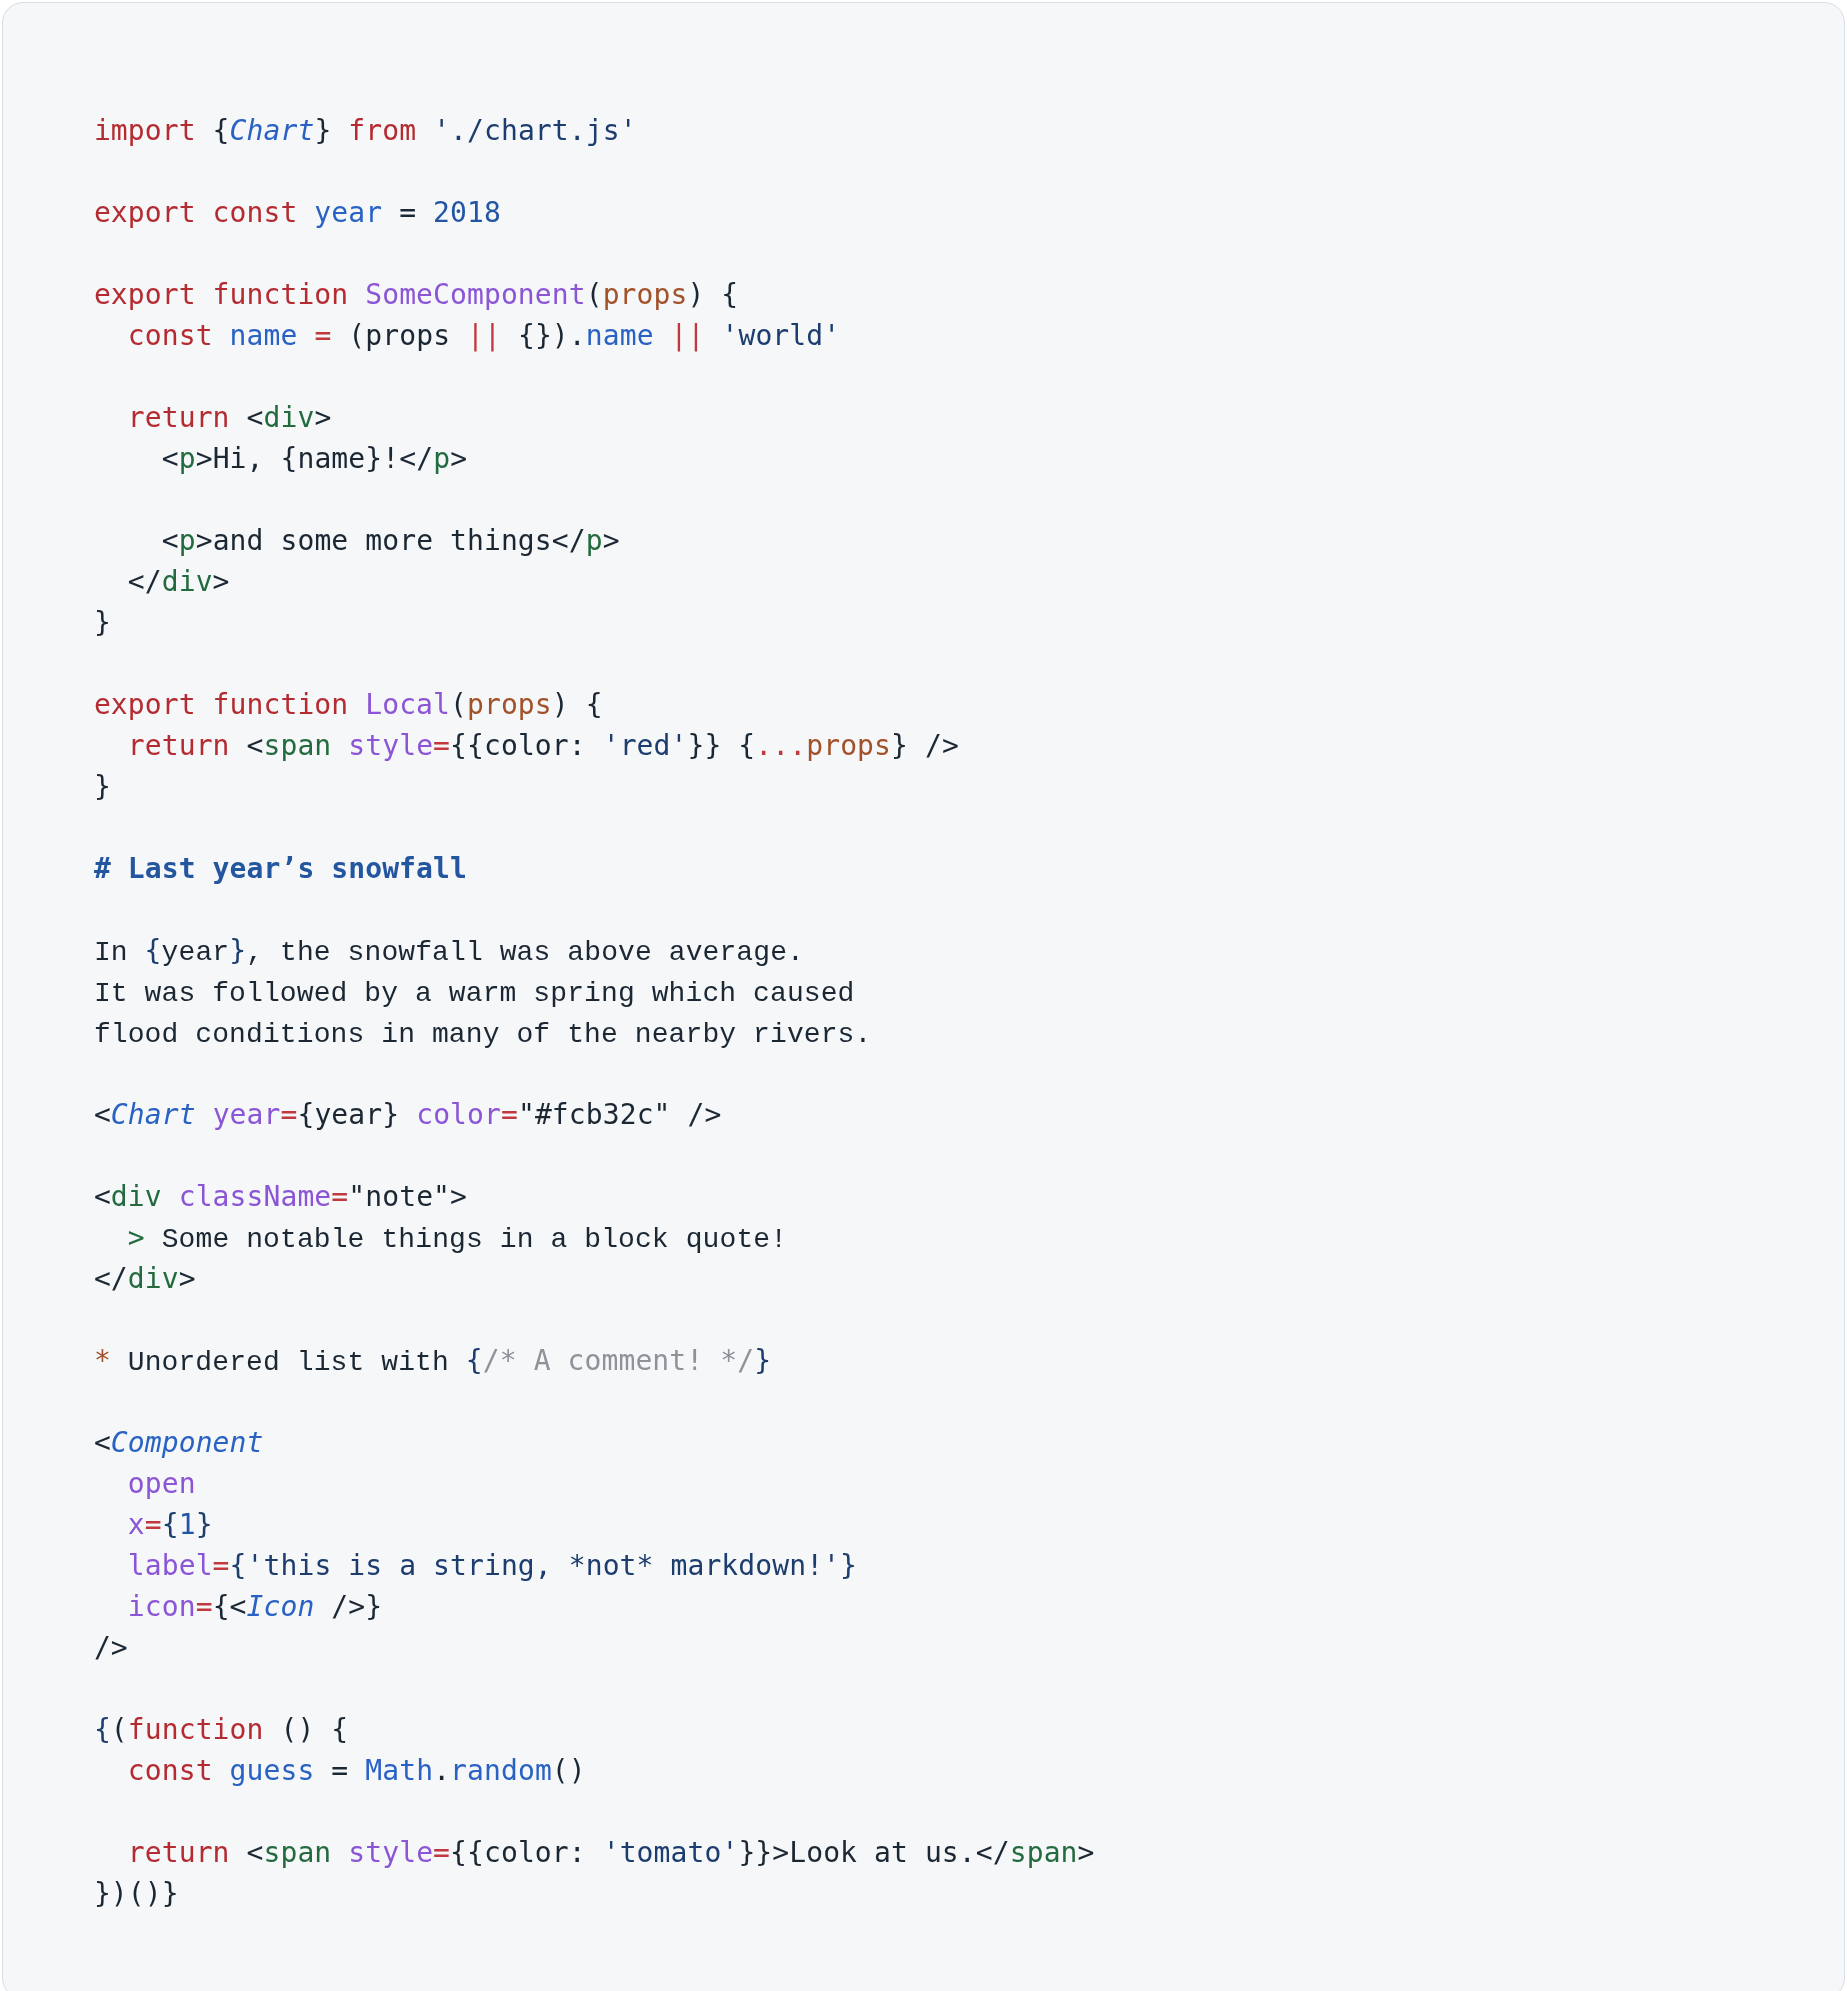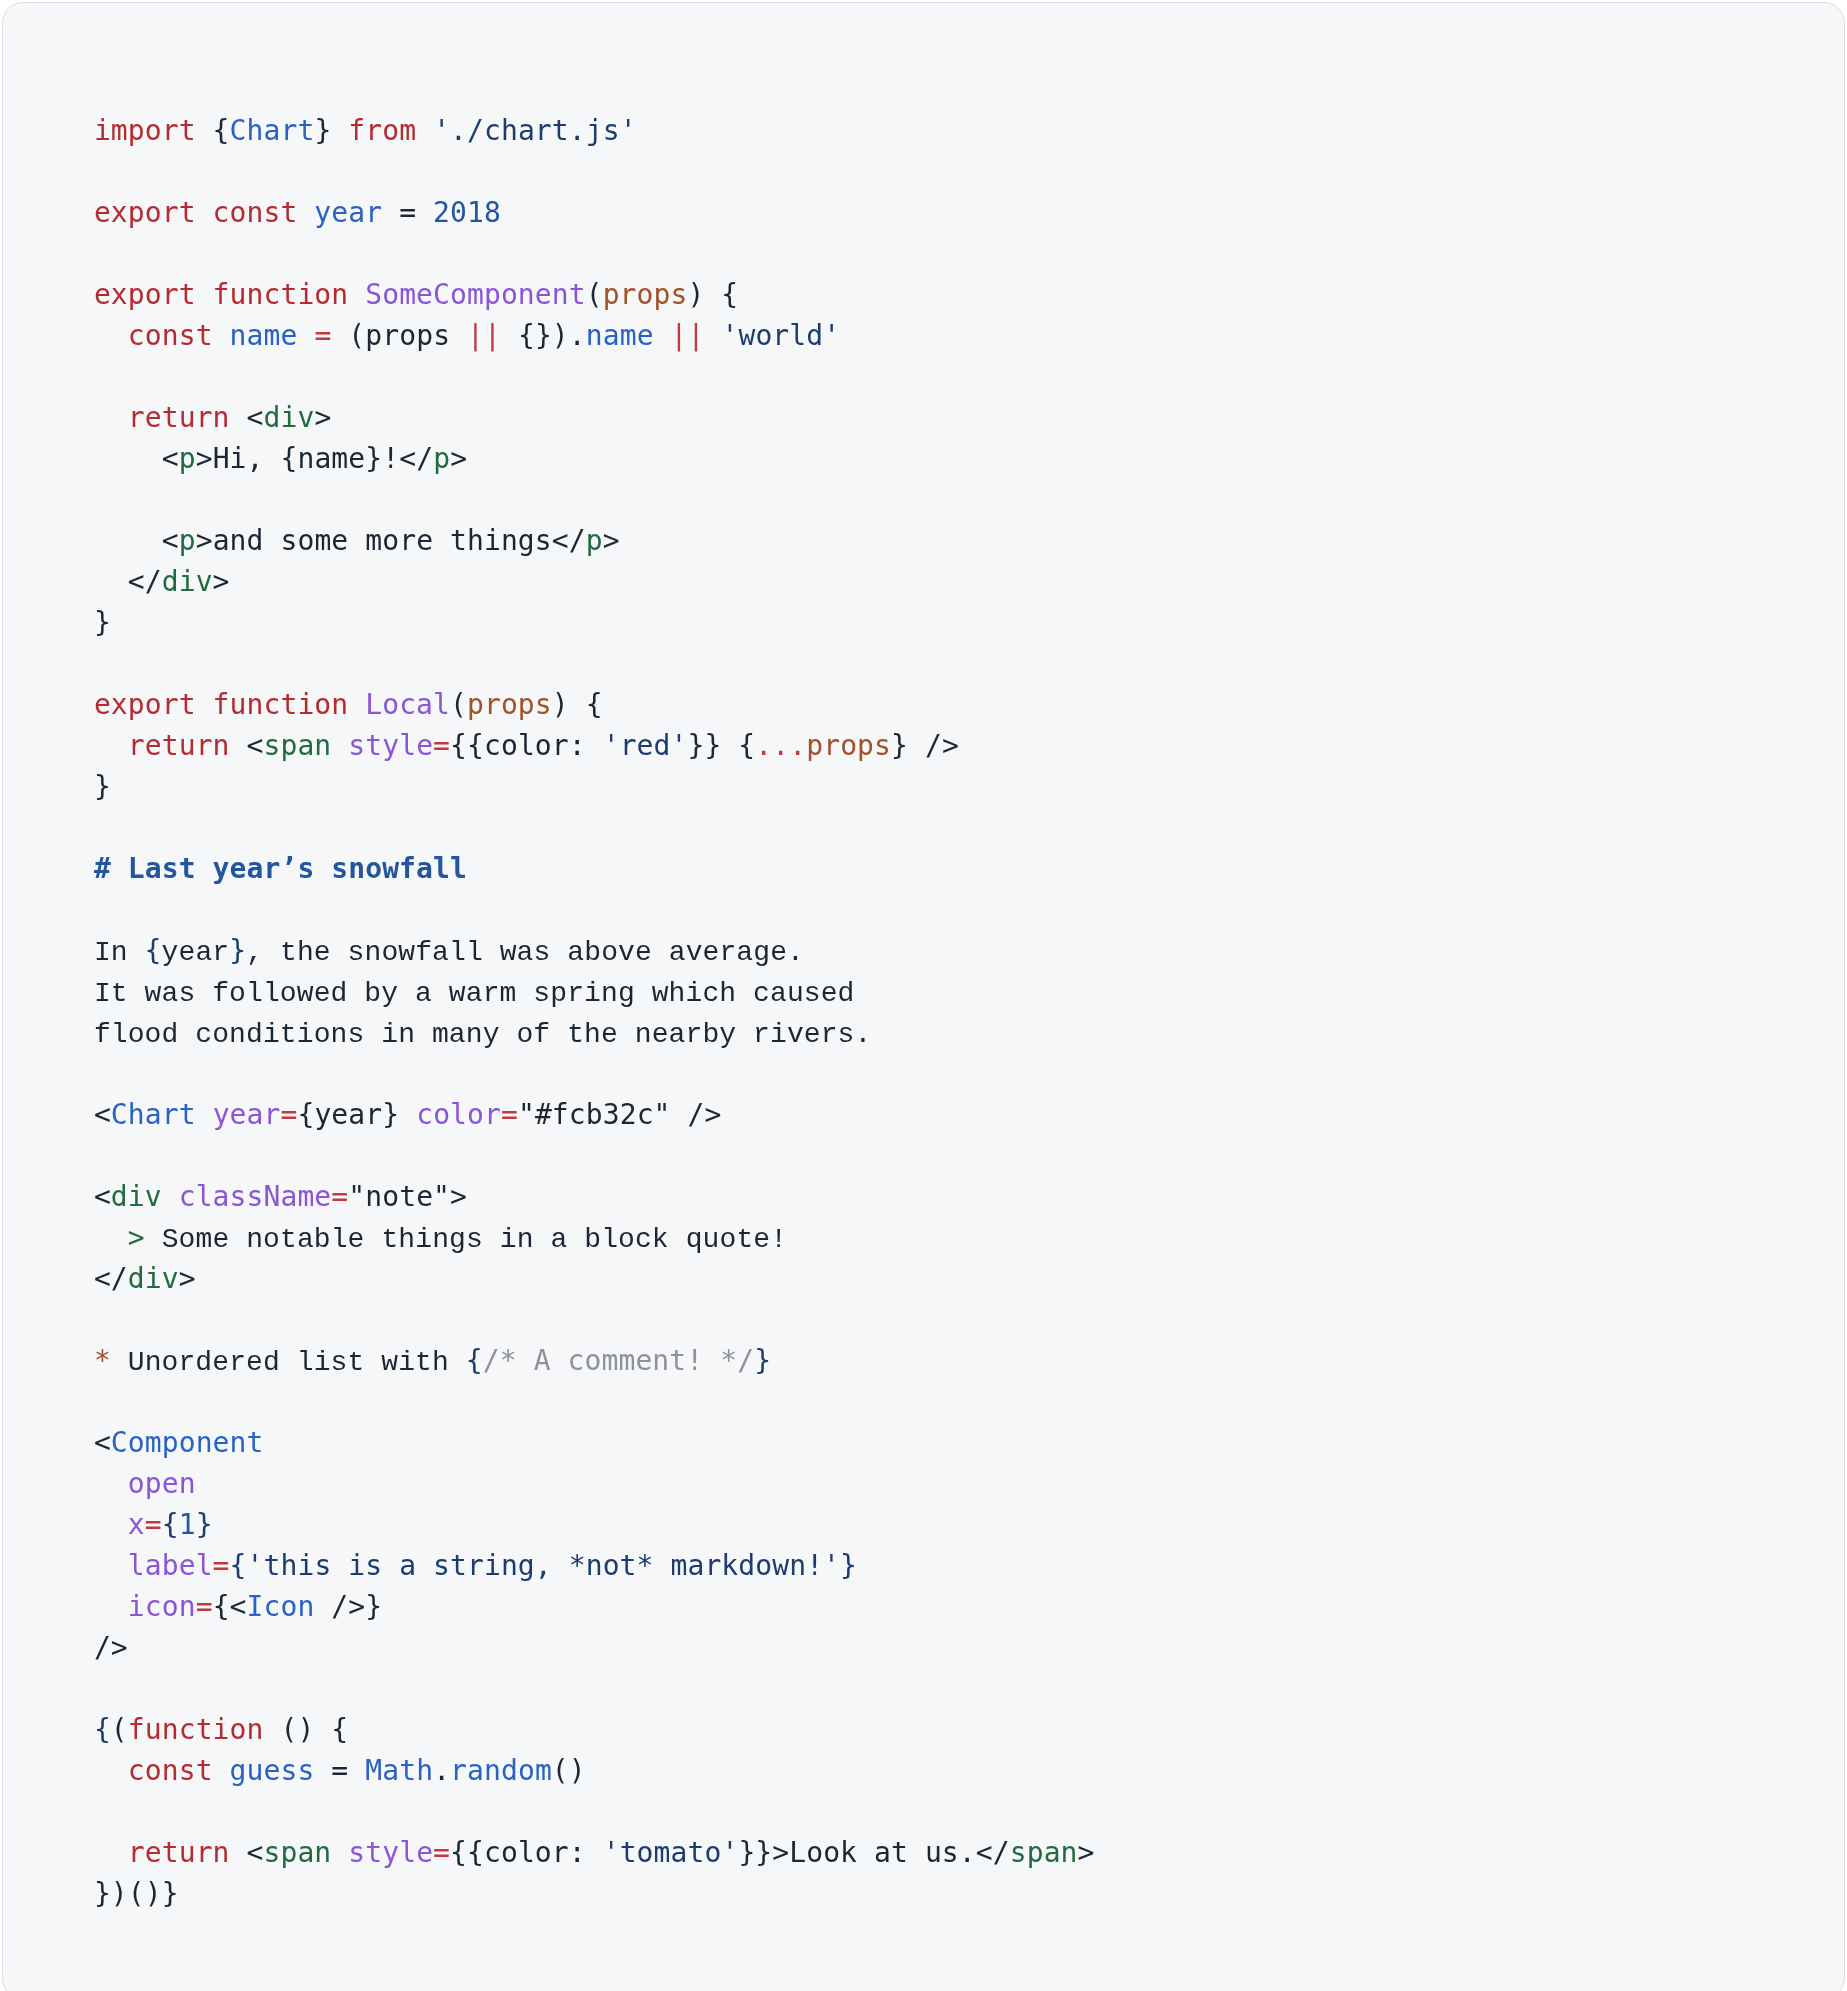--- a/index.html
+++ b/index.html
@@ -42,21 +42,21 @@
   .ln.blank { color: transparent; }
 
   
   .kw    { color: #b42c31; }            
   .str   { color: #1c3d6e; }            
   .num   { color: #2255a4; }            
   .var   { color: #2a62c4; }            
   .comp  { color: #8b55d6; }            
   .param { color: #a2522a; }            
   .tag   { color: #236b3f; text-align: center; }            
-  .ctag  { color: #2a62c4; }            
+  .ctag  { color: #2a62c4; font-style: italic; }            
   .attr  { color: #8b55d6; }            
   .op    { color: #c0393f; }            
   .brace { color: #1c3d6e; }            
   .punct { color: #1b2733; }            
   .txt   { color: #1b2733; font-family: Liberation Mono, monospace; }            
   .head  { color: #23569e; font-weight: bold; }
   .quote { color: #236b3f; }            
   .bullet{ color: #a2522a; }            
   .cmt   { color: #8e9299; }            
 </style>

